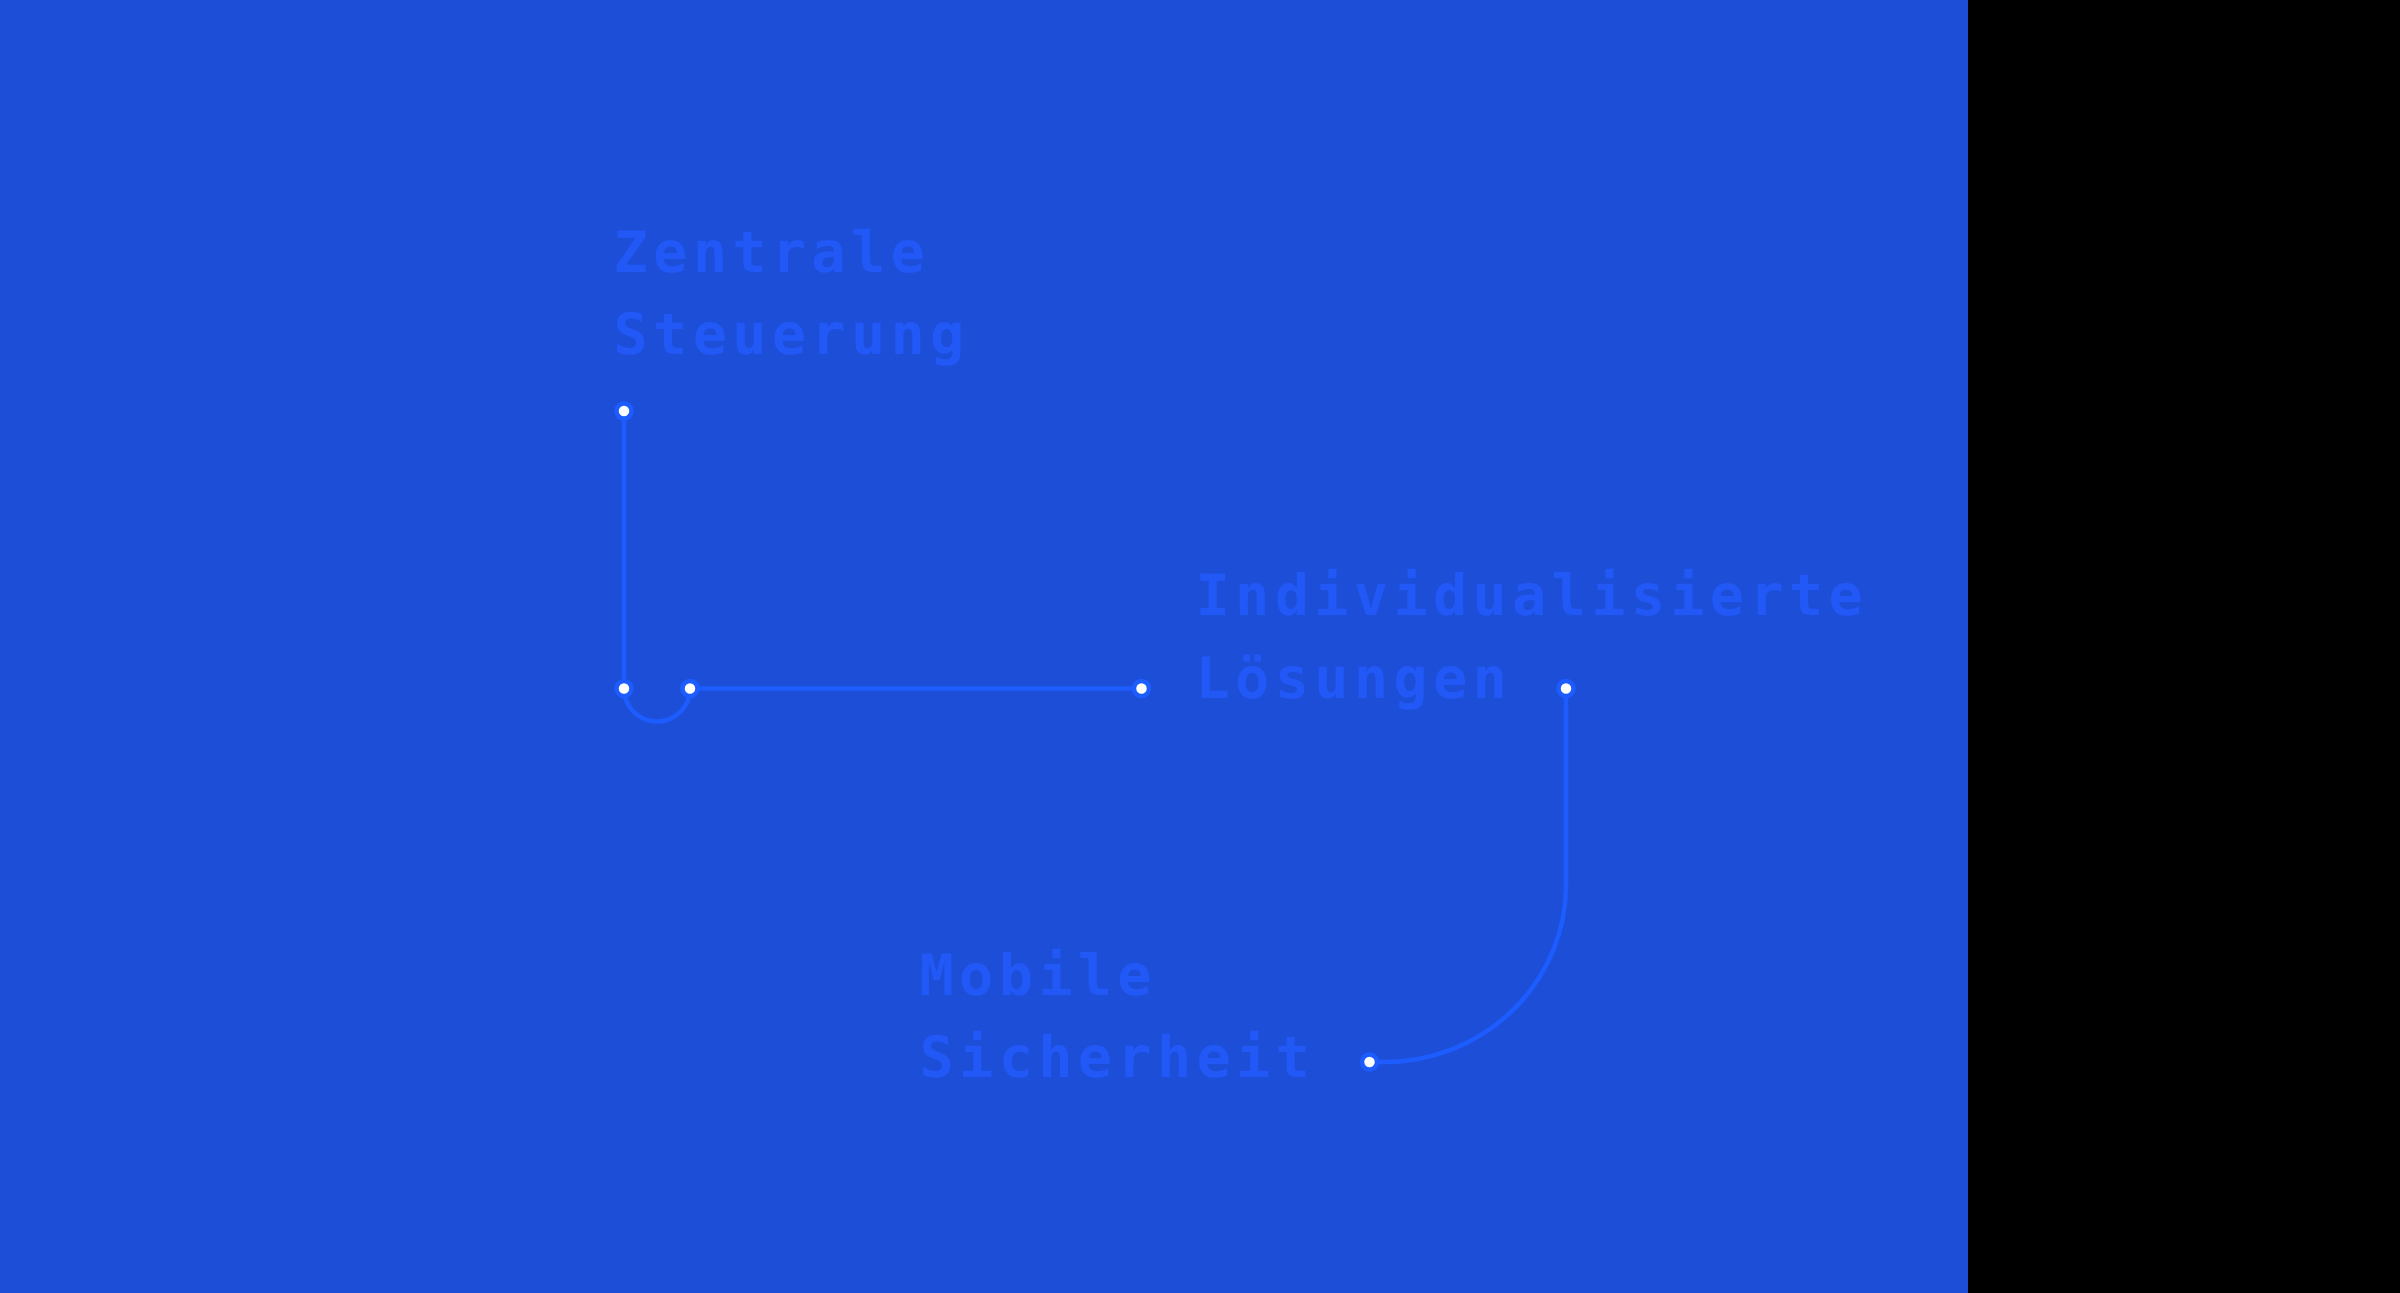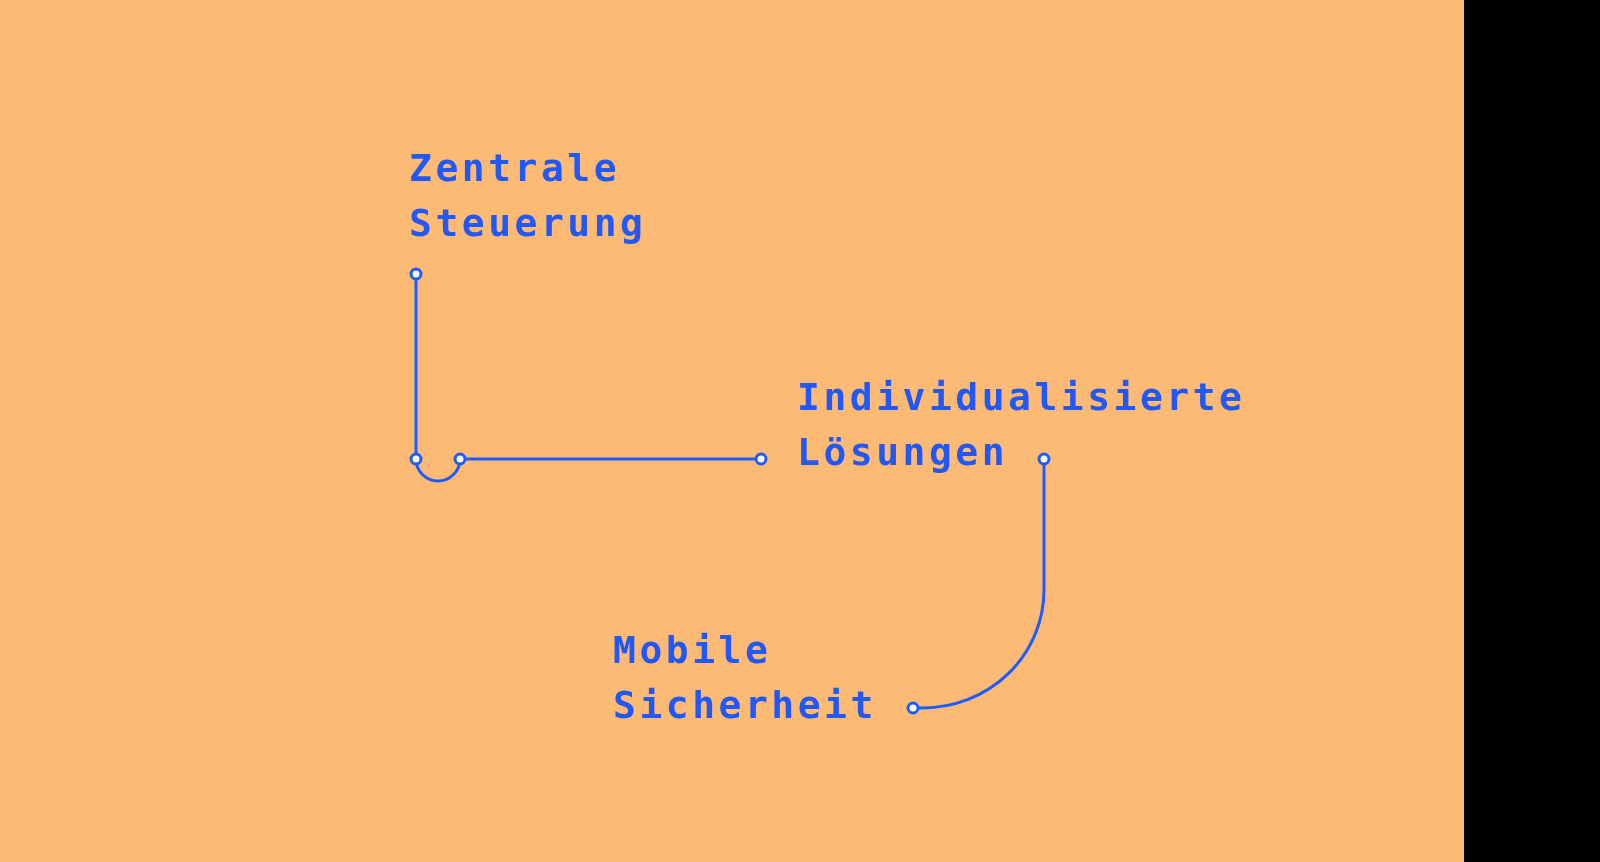--- a/index.html
+++ b/index.html
@@ -2,23 +2,23 @@
 <html><head>
 <meta charset="utf-8">
 <style>
   html, body {
     margin: 0;
     padding: 0;
     background: #000000;
   }
   .stage {
     position: relative;
-    width: 1464px;
+    width: 1312px;
     height: 862px;
-    background: #fdba74;
+    background: #1d4ed8;
     overflow: hidden;
   }
   svg.diagram {
     display: block;
     width: 1600px;
     height: 862px;
   }
   .connectors path {
     fill: none;
     stroke-width: 3;

